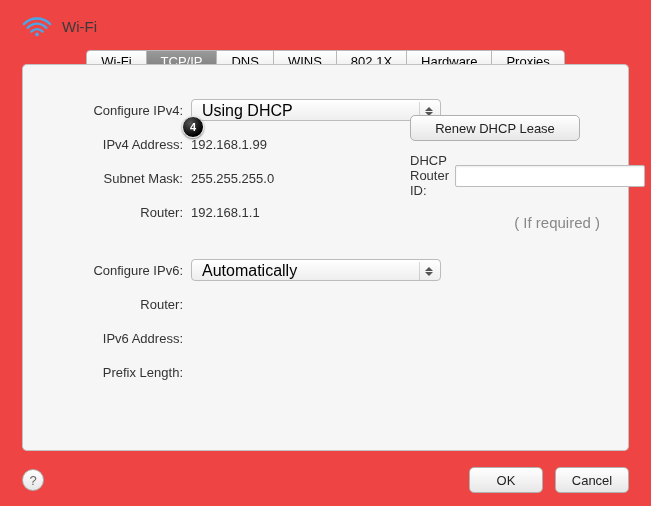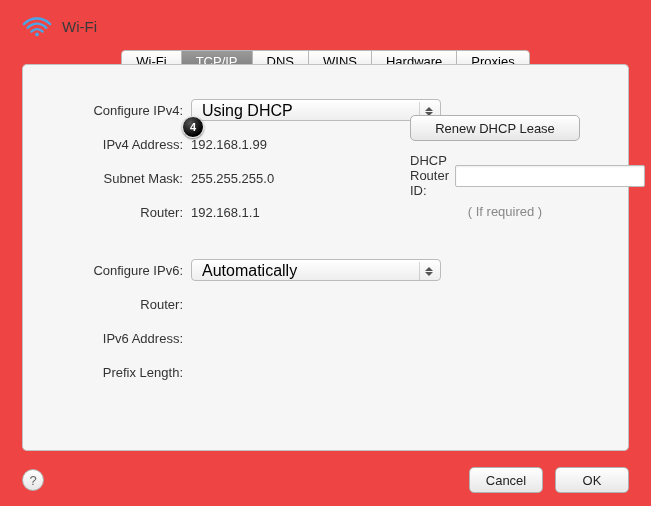--- a/index.html
+++ b/index.html
@@ -22,21 +22,21 @@
   .select .chev { position: absolute; right: 3px; top: 2px; width: 18px; height: 18px; border-left:1px solid rgba(0,0,0,.15); display:flex; flex-direction:column; align-items:center; justify-content:center; gap:1px; }
   .chev .up, .chev .down { width:0; height:0; border-left:4px solid transparent; border-right:4px solid transparent; }
   .chev .up { border-bottom:4px solid #555; }
   .chev .down { border-top:4px solid #555; }
   .btn { height: 22px; padding: 12px 14px; border: 1px solid #b0b0b0; border-radius: 5px; background: linear-gradient(#ffffff,#e7e7e7); font-size: 13px; color: #222; box-shadow: 0 1px 0 rgba(255,255,255,.7) inset; cursor: default; display:inline-flex; align-items:center; justify-content:center; }
   .btn.wide { width: 170px; }
   .dhcp-block { position: absolute; right: 28px; top: 42px; width: 190px; }
   .dhcp-row { display:flex; align-items:center; margin-top: 12px; }
   .dhcp-label { font-size: 13px; color:#333; margin-right:6px; }
   .textfield { flex: 1; height: 22px; border: 1px solid #bcbcbc; border-radius: 2px; background: #fff; padding: 2px 6px; font-size: 13px; box-shadow: inset 0 1px 2px rgba(0,0,0,.08); }
-  .hint { text-align: center; color: #888; font-size: 13px; margin-top: 6px; }
+  .hint { text-align: right; color: #888; font-size: 15px; margin-top: 16px; }
   .step-badge { position:absolute; left:159px; top:43px; width:22px; height:22px; border-radius:50%; background: radial-gradient(circle at 35% 30%, #555, #000 70%); border:1.5px solid #e5e5e5; color:#fff; font-size:11px; font-weight:bold; display:flex; align-items:center; justify-content:center; box-shadow:0 1px 2px rgba(0,0,0,.5); }
   .footer { position:absolute; left:0; right:0; bottom:0; height:52px; display:flex; align-items:center; padding: 0 22px; }
   .help { width:22px; height:22px; border:1px solid #b0b0b0; border-radius:50%; background: linear-gradient(#ffffff,#e7e7e7); color:#666; font-size:13px; display:flex; align-items:center; justify-content:center; cursor:default; }
   .footer-spacer { flex:1; }
   .footer .btn { width: 74px; margin-left: 12px; }
   .gap { height: 24px; }
 </style>
 </head>
 <body>
 
@@ -53,20 +53,21 @@
     </span>
     <span class="header-title">Wi-Fi</span>
   </div>
 
   <div class="tabs">
     <div class="tab-row">
       <div class="tab">Wi-Fi</div>
       <div class="tab active">TCP/IP</div>
       <div class="tab">DNS</div>
       <div class="tab">WINS</div>
+      <div class="tab">802.1X</div>
       <div class="tab">Hardware</div>
       <div class="tab">Proxies</div>
     </div>
   </div>
 
   <div class="panel">
 
     <div class="row">
       <div class="label">Configure IPv4:</div>
       <div class="select">
@@ -130,17 +131,17 @@
     <div class="row">
       <div class="label">Prefix Length:</div>
       <div class="value"></div>
     </div>
 
   </div>
 
   <div class="footer">
     <div class="help">?</div>
     <div class="footer-spacer"></div>
+    <button class="btn">OK</button>
     <button class="btn">Cancel</button>
-    <button class="btn">OK</button>
   </div>
 
 </div>
 
 </body></html>

